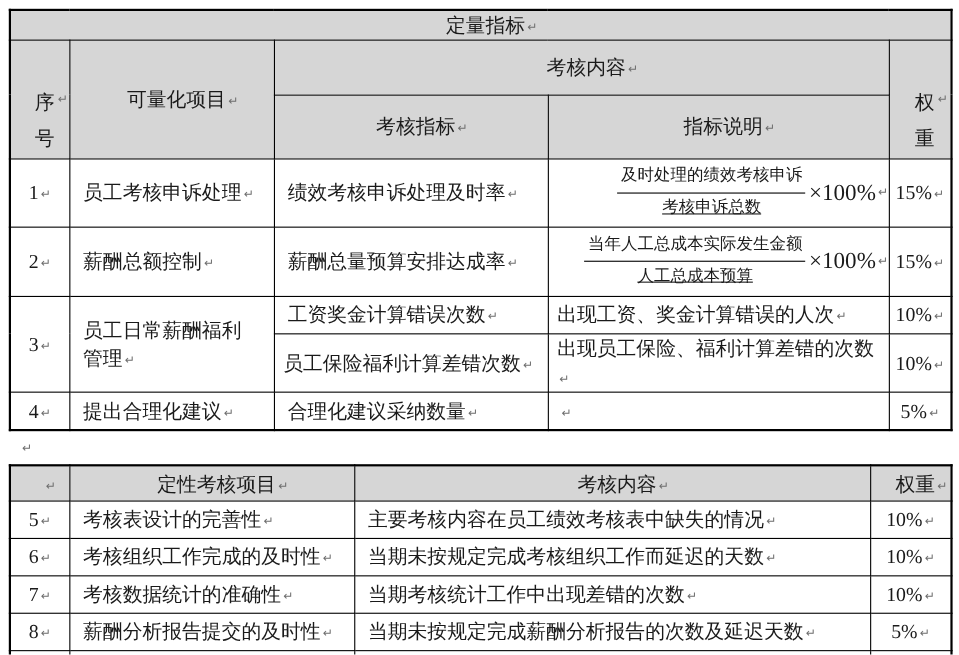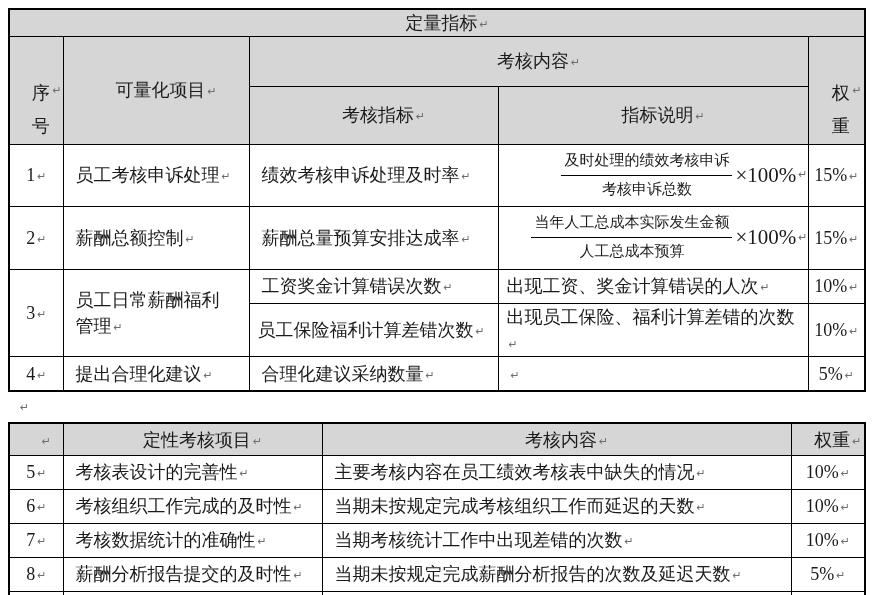--- a/index.html
+++ b/index.html
@@ -60,21 +60,21 @@
   }
   .frac {
     display: inline-flex;
     flex-direction: column;
     text-align: center;
   }
   .frac .num {
     border-bottom: 1px solid #000;
     padding: 0 3px 3px 3px;
   }
-  .frac .den { padding-top: 3px; }
+  .frac .den { padding-top: 3px; text-decoration: underline; }
   .times {
     font-size: 21px;
     margin-left: 3px;
     white-space: nowrap;
   }
   .between {
     height: 30px;
     display: flex;
     align-items: center;
     padding-left: 8px;

